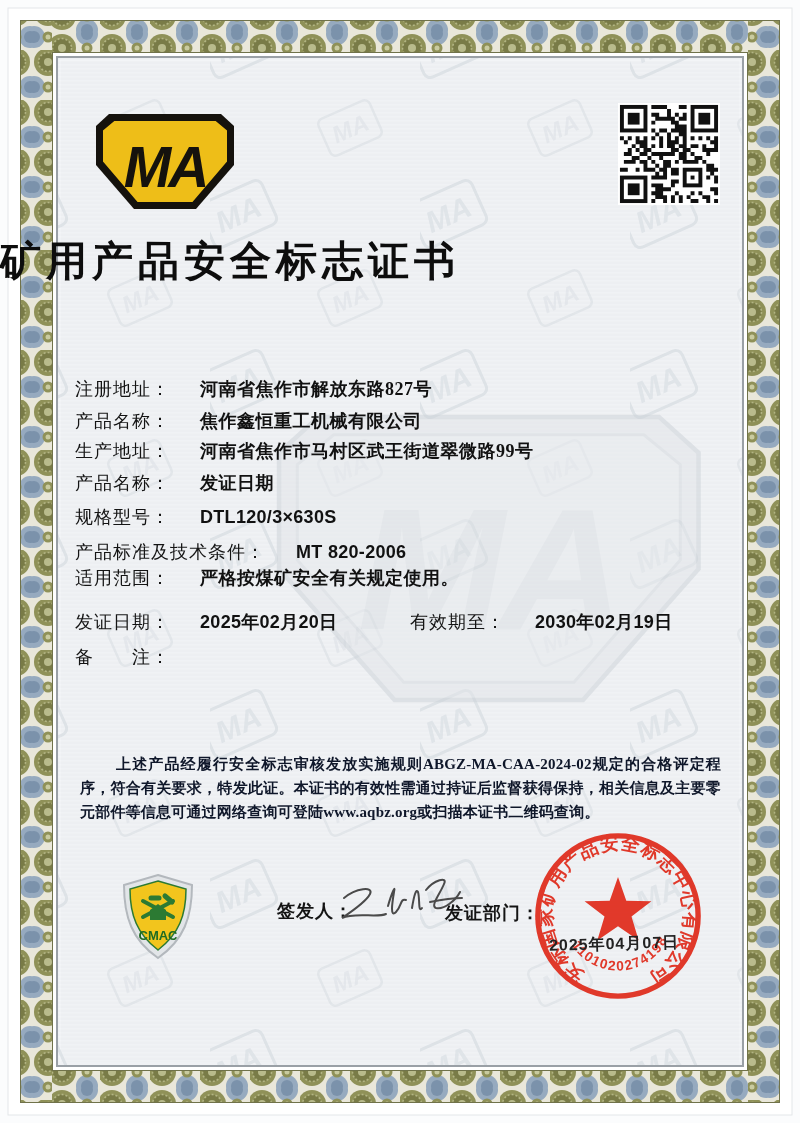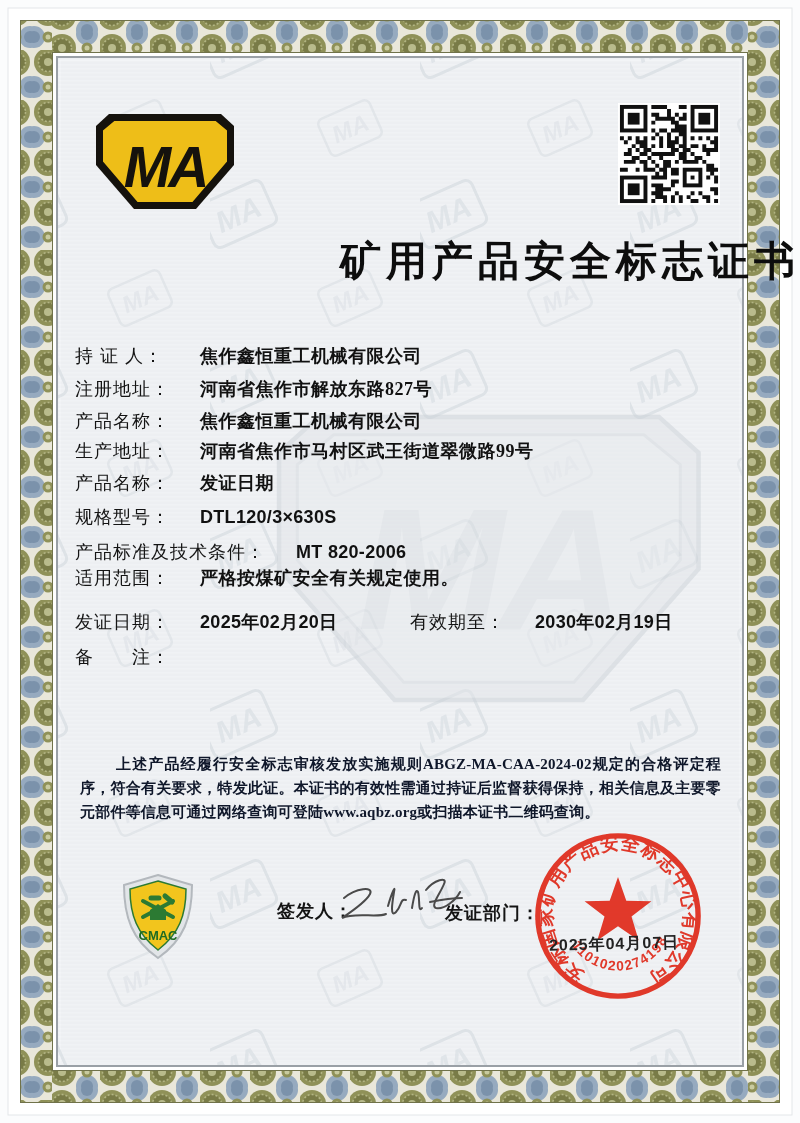--- a/index.html
+++ b/index.html
@@ -4,21 +4,21 @@
 <style>
   html,body{margin:0;padding:0;background:#e8e8e8;}
   .page{position:relative;width:800px;height:1123px;background:#f9fafb;overflow:hidden;
         font-family:"Liberation Sans","DejaVu Sans",sans-serif;}
   .abs{position:absolute;}
   svg{display:block;}
   
   .sec-line{left:303px;top:144px;font-family:"Liberation Serif","DejaVu Serif",serif;
             font-size:19px;color:#141414;white-space:nowrap;}
   .sec-line .num{font-size:20px;letter-spacing:1px;}
-  .cert-title{left:0;top:234px;width:100%;text-align:right;
+  .cert-title{left:0;top:234px;width:100%;text-align:left;
               font-family:"Liberation Serif","DejaVu Serif",serif;
               font-size:41px;font-weight:900;color:#0d0d0d;letter-spacing:5px;}
   
   .row{position:absolute;left:75px;width:660px;font-size:18px;line-height:26px;white-space:nowrap;}
   .row .lbl{display:inline-block;min-width:120px;color:#141414;letter-spacing:1px;font-weight:500;}
   .row .val{font-weight:700;color:#111;
             font-family:"Liberation Serif","DejaVu Serif",serif;letter-spacing:.5px;}
   .row .val.sansval{font-family:"Liberation Sans","DejaVu Sans",sans-serif;letter-spacing:.3px;}
   .row.widelbl .lbl{min-width:0;text-align:right;}
   .row.widelbl .val{margin-left:26px;}
@@ -136,24 +136,20 @@
           <rect x="64" y="64" width="20" height="20"></rect>
           <rect x="68" y="68" width="12" height="12" fill="#fff"></rect>
           <rect x="72" y="72" width="4" height="4"></rect>
         </g>
       <path id="qr-modules" d="M32,0h4v4h-4zM36,0h4v4h-4zM40,0h4v4h-4zM44,0h4v4h-4zM60,0h4v4h-4zM64,0h4v4h-4zM48,4h4v4h-4zM32,8h4v4h-4zM36,8h4v4h-4zM48,8h4v4h-4zM56,8h4v4h-4zM64,8h4v4h-4zM36,12h4v4h-4zM40,12h4v4h-4zM44,12h4v4h-4zM48,12h4v4h-4zM52,12h4v4h-4zM60,12h4v4h-4zM64,12h4v4h-4zM32,16h4v4h-4zM52,16h4v4h-4zM56,16h4v4h-4zM56,20h4v4h-4zM60,20h4v4h-4zM64,20h4v4h-4zM32,24h4v4h-4zM40,24h4v4h-4zM44,24h4v4h-4zM52,24h4v4h-4zM56,24h4v4h-4zM60,24h4v4h-4zM64,24h4v4h-4zM36,28h4v4h-4zM48,28h4v4h-4zM60,28h4v4h-4zM64,28h4v4h-4zM0,32h4v4h-4zM8,32h4v4h-4zM16,32h4v4h-4zM24,32h4v4h-4zM32,32h4v4h-4zM40,32h4v4h-4zM48,32h4v4h-4zM56,32h4v4h-4zM64,32h4v4h-4zM72,32h4v4h-4zM80,32h4v4h-4zM88,32h4v4h-4zM96,32h4v4h-4zM4,36h4v4h-4zM16,36h4v4h-4zM20,36h4v4h-4zM24,36h4v4h-4zM40,36h4v4h-4zM48,36h4v4h-4zM52,36h4v4h-4zM56,36h4v4h-4zM64,36h4v4h-4zM92,36h4v4h-4zM96,36h4v4h-4zM12,40h4v4h-4zM20,40h4v4h-4zM24,40h4v4h-4zM32,40h4v4h-4zM40,40h4v4h-4zM48,40h4v4h-4zM52,40h4v4h-4zM60,40h4v4h-4zM64,40h4v4h-4zM72,40h4v4h-4zM76,40h4v4h-4zM84,40h4v4h-4zM96,40h4v4h-4zM8,44h4v4h-4zM16,44h4v4h-4zM24,44h4v4h-4zM28,44h4v4h-4zM52,44h4v4h-4zM56,44h4v4h-4zM64,44h4v4h-4zM68,44h4v4h-4zM84,44h4v4h-4zM88,44h4v4h-4zM92,44h4v4h-4zM96,44h4v4h-4zM4,48h4v4h-4zM8,48h4v4h-4zM20,48h4v4h-4zM24,48h4v4h-4zM32,48h4v4h-4zM36,48h4v4h-4zM40,48h4v4h-4zM44,48h4v4h-4zM48,48h4v4h-4zM52,48h4v4h-4zM60,48h4v4h-4zM64,48h4v4h-4zM72,48h4v4h-4zM88,48h4v4h-4zM12,52h4v4h-4zM16,52h4v4h-4zM28,52h4v4h-4zM40,52h4v4h-4zM60,52h4v4h-4zM64,52h4v4h-4zM76,52h4v4h-4zM80,52h4v4h-4zM4,56h4v4h-4zM8,56h4v4h-4zM12,56h4v4h-4zM20,56h4v4h-4zM24,56h4v4h-4zM32,56h4v4h-4zM44,56h4v4h-4zM48,56h4v4h-4zM56,56h4v4h-4zM64,56h4v4h-4zM68,56h4v4h-4zM72,56h4v4h-4zM76,56h4v4h-4zM84,56h4v4h-4zM24,60h4v4h-4zM36,60h4v4h-4zM44,60h4v4h-4zM48,60h4v4h-4zM88,60h4v4h-4zM92,60h4v4h-4zM0,64h4v4h-4zM4,64h4v4h-4zM16,64h4v4h-4zM24,64h4v4h-4zM28,64h4v4h-4zM32,64h4v4h-4zM40,64h4v4h-4zM44,64h4v4h-4zM52,64h4v4h-4zM56,64h4v4h-4zM88,64h4v4h-4zM92,64h4v4h-4zM96,64h4v4h-4zM36,68h4v4h-4zM44,68h4v4h-4zM52,68h4v4h-4zM56,68h4v4h-4zM92,68h4v4h-4zM32,72h4v4h-4zM36,72h4v4h-4zM40,72h4v4h-4zM44,72h4v4h-4zM88,72h4v4h-4zM96,72h4v4h-4zM52,76h4v4h-4zM56,76h4v4h-4zM96,76h4v4h-4zM32,80h4v4h-4zM36,80h4v4h-4zM40,80h4v4h-4zM52,80h4v4h-4zM36,84h4v4h-4zM40,84h4v4h-4zM44,84h4v4h-4zM48,84h4v4h-4zM92,84h4v4h-4zM96,84h4v4h-4zM32,88h4v4h-4zM36,88h4v4h-4zM40,88h4v4h-4zM56,88h4v4h-4zM72,88h4v4h-4zM80,88h4v4h-4zM96,88h4v4h-4zM36,92h4v4h-4zM40,92h4v4h-4zM44,92h4v4h-4zM52,92h4v4h-4zM60,92h4v4h-4zM68,92h4v4h-4zM84,92h4v4h-4zM88,92h4v4h-4zM32,96h4v4h-4zM44,96h4v4h-4zM52,96h4v4h-4zM60,96h4v4h-4zM72,96h4v4h-4zM76,96h4v4h-4zM88,96h4v4h-4zM96,96h4v4h-4z"></path>
     </g>
   </svg>
 
   <div class="abs cert-title">矿用产品安全标志证书</div>
 
-  <div class="row" style="top:343px">
-    <span class="lbl">持 证 人：</span>
-    <span class="val">焦作鑫恒重工机械有限公司</span>
-  </div>
   <div class="row" style="top:376px">
     <span class="lbl">注册地址：</span>
     <span class="val">河南省焦作市解放东路827号</span>
   </div>
   <div class="row" style="top:408px">
     <span class="lbl">产品名称：</span>
     <span class="val">焦作鑫恒重工机械有限公司</span>
   </div>
   <div class="row" style="top:438px">
     <span class="lbl">生产地址：</span>

